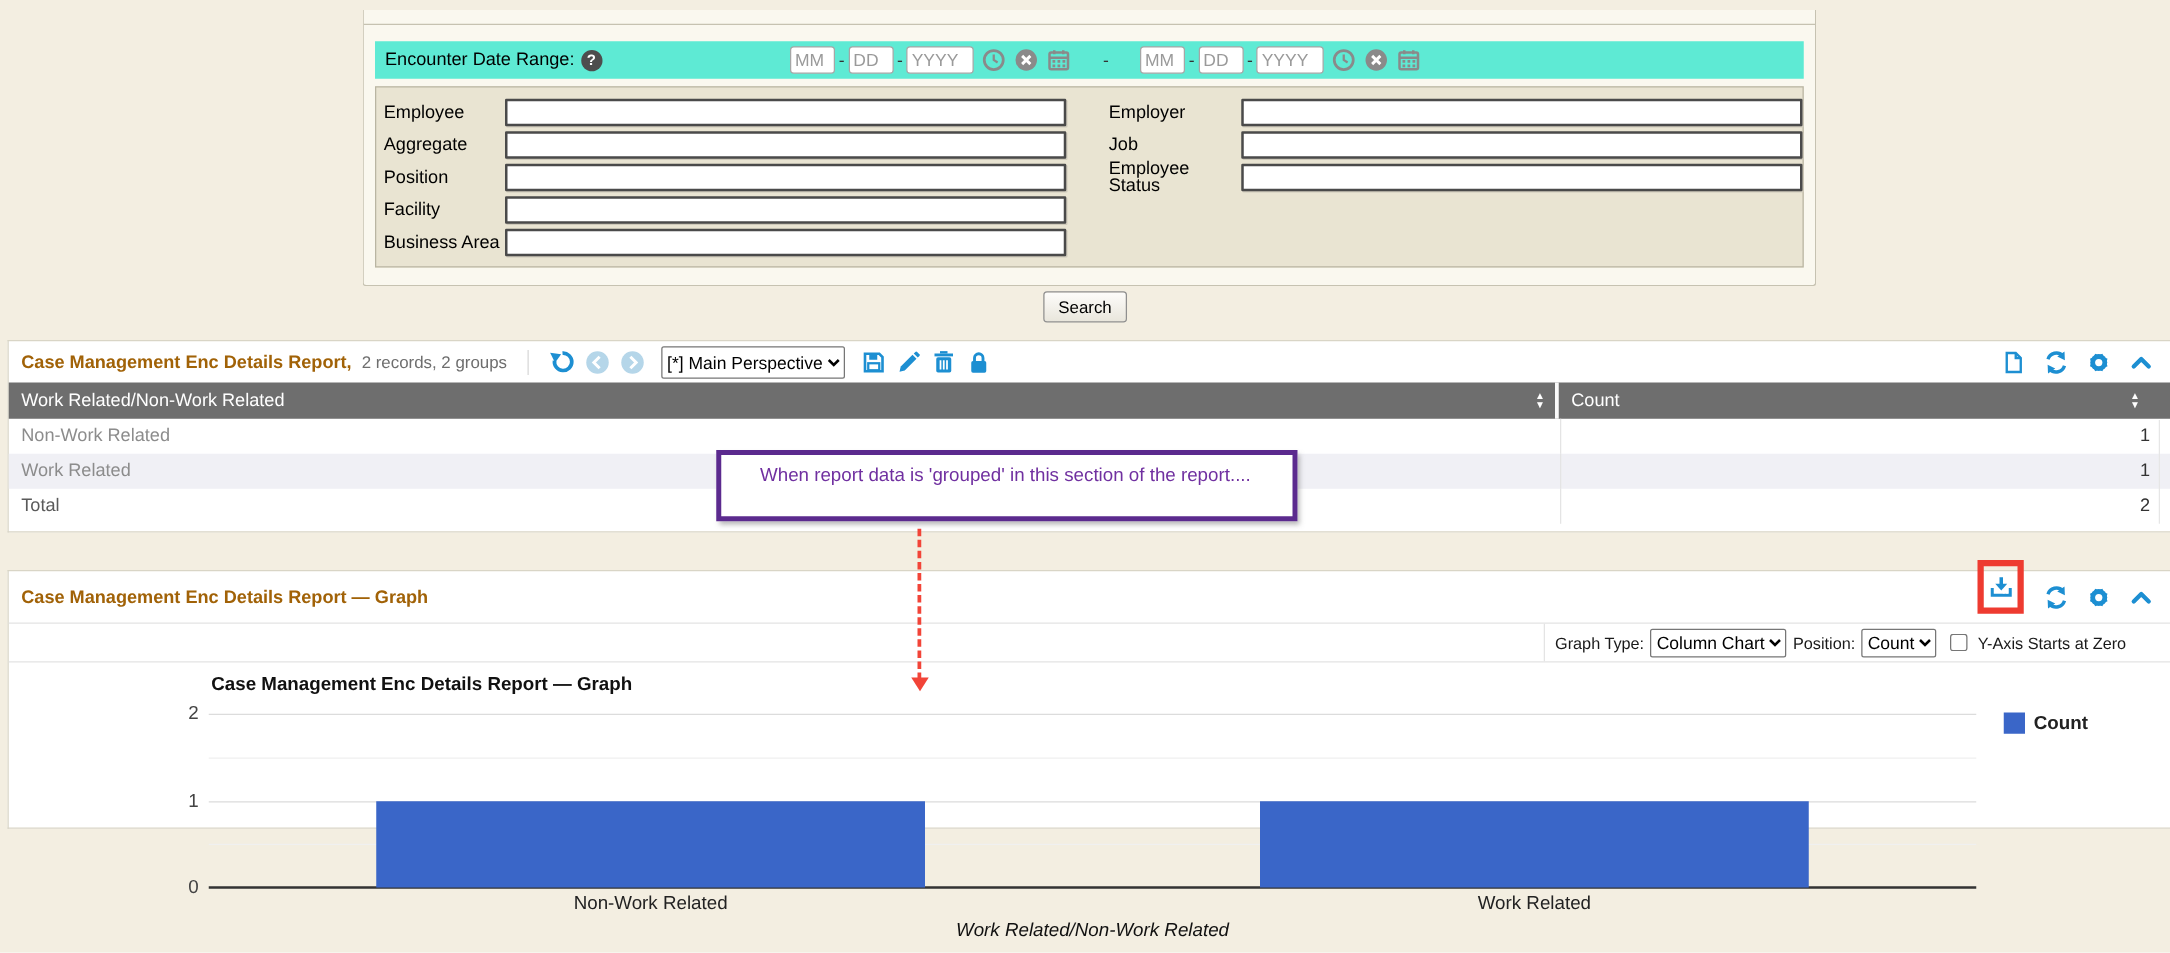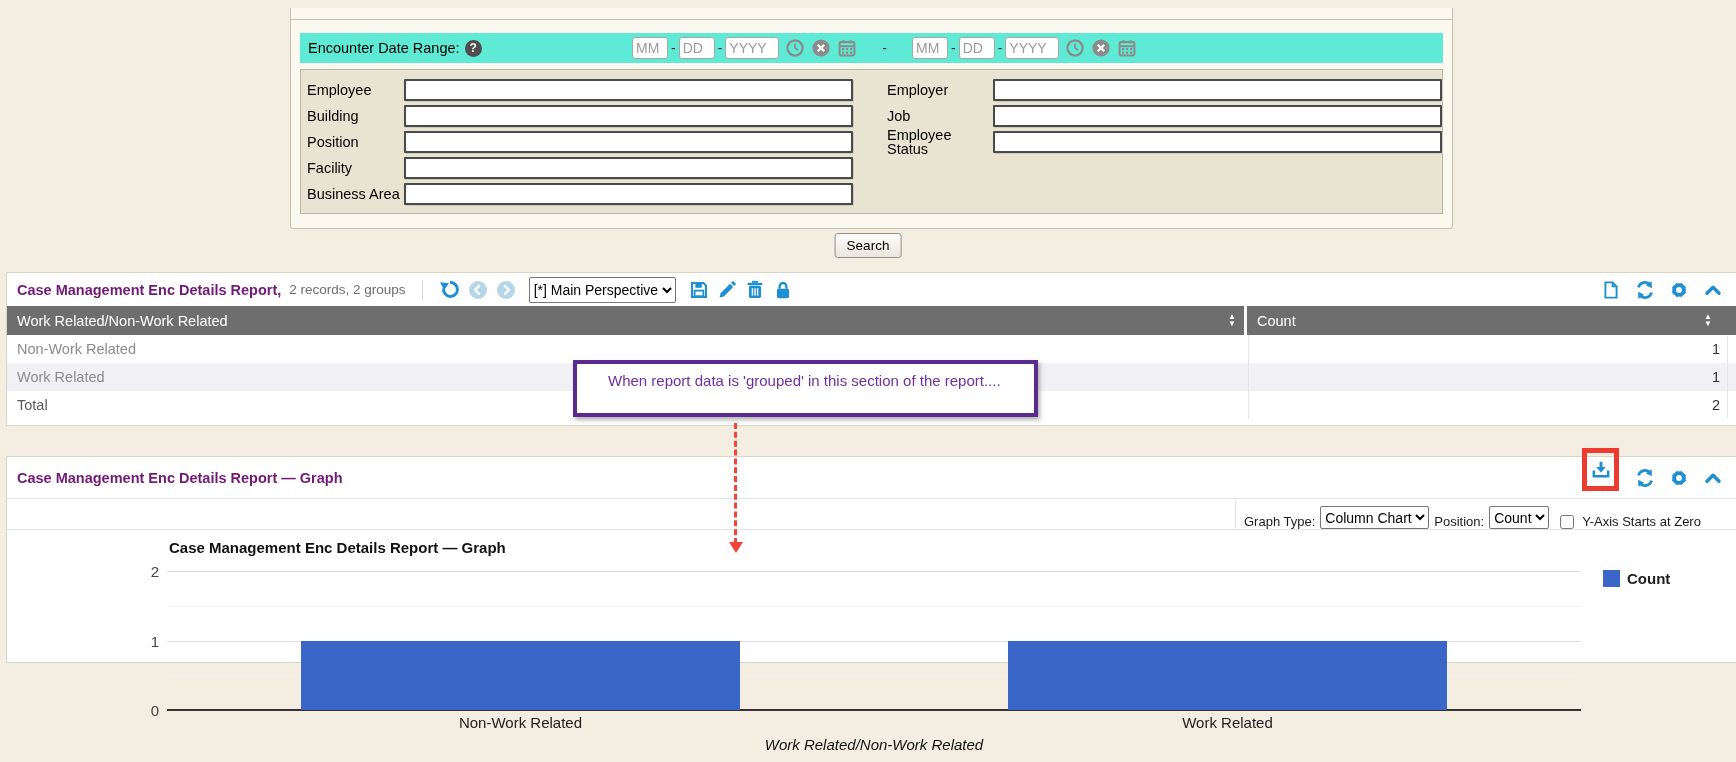--- a/index.html
+++ b/index.html
@@ -36,21 +36,21 @@
   .search-btn{position:absolute;left:50%;top:233px;transform:translateX(-50%);height:25px;padding:0 11px;
           font-size:13.5px;font-family:inherit;background:linear-gradient(#FDFCFA,#E9E6DC);
           border:1px solid #8F8F8F;border-radius:3px;color:#000;cursor:pointer;}
 
   
   .panel{position:absolute;left:6px;right:0;background:#fff;border:1px solid #D9D5C6;border-right:none;box-sizing:border-box;}
   #table-panel{top:272px;height:154px;}
   #graph-panel{top:456px;height:207px;}
 
   .toolbar{height:33px;display:flex;align-items:center;padding:0 10px;gap:6px;}
-  .tb-title{font-weight:bold;color:#701a75;font-size:14.5px;white-space:nowrap;}
+  .tb-title{font-weight:bold;color:#a16207;font-size:14.5px;white-space:nowrap;}
   .tb-sub{color:#6E6E6E;font-size:13.5px;margin-left:2px;white-space:nowrap;}
   .tb-div{width:1px;height:20px;background:#D8D8D8;margin:0 10px;}
   .tbtn{width:22px;height:22px;color:#1D8FD2;display:inline-flex;align-items:center;justify-content:center;cursor:pointer;flex:none;}
   .tbtn svg{width:20px;height:20px;}
   .tbtn.big svg{width:23px;height:23px;}
   .tbtn.dis{color:#B5D6E9;cursor:default;}
   .persp{height:26px;font-size:14px;font-family:inherit;border:1px solid #767676;border-radius:2px;background:#fff;margin:0 6px;}
   .tb-spacer{flex:1;}
   .icon-group{display:flex;align-items:center;gap:12px;padding-right:2px;}
 
@@ -77,21 +77,21 @@
   #arrow{position:absolute;left:734px;top:423px;width:0;height:121px;border-left:3px dashed #F24438;z-index:6;}
   #arrowhead{position:absolute;left:729px;top:542px;width:0;height:0;border-left:7px solid transparent;
         border-right:7px solid transparent;border-top:11px solid #F24438;z-index:6;}
 
   
   .gp-head{height:41px;border-bottom:1px solid #E4E4E4;display:flex;align-items:center;padding:0 10px;}
   .red-box{position:relative;top:-8px;display:inline-flex;align-items:center;justify-content:center;
         border:5px solid #EE3B30;width:37px;height:43px;box-sizing:border-box;margin-right:3px;}
   .gp-controls{height:30px;border-bottom:1px solid #E4E4E4;display:flex;align-items:stretch;}
   .gc-left{width:1229px;border-right:1px solid #E4E4E4;box-sizing:border-box;}
-  .gc-right{flex:1;display:flex;align-items:flex-end;gap:5px;padding:0 8px;font-size:13px;color:#1a1a1a;}
+  .gc-right{flex:1;display:flex;align-items:center;gap:5px;padding:0 8px;font-size:13px;color:#1a1a1a;}
   .gsel{height:23px;font-size:14px;font-family:inherit;border:1px solid #767676;border-radius:2px;background:#fff;}
   .gc-right input[type=checkbox]{width:14px;height:14px;margin:0 3px 0 6px;}
   .gp-chart{position:relative;height:220px;}
   .chart-title{position:absolute;left:162px;top:9px;font-weight:bold;font-size:15px;color:#111;}
   .plot{position:absolute;left:160px;top:41px;width:1414px;height:139px;}
   .gridline{position:absolute;left:0;right:0;height:1px;}
   .gl-major{background:#DCDCDC;}
   .gl-minor{background:#F0F0F0;}
   .axisline{position:absolute;left:0;right:0;bottom:-1px;height:2px;background:#333;}
   .ytick{position:absolute;left:-36px;width:28px;text-align:right;font-size:15px;color:#444;transform:translateY(-50%);}
@@ -190,21 +190,21 @@
       </span>
     </div>
 
     <div class="fields">
       <div class="fcol fcol-l" id="fields-left">
           <div class="frow">
             <span class="flabel">Employee</span>
             <input class="finput" style="">
           </div>
           <div class="frow">
-            <span class="flabel">Building</span>
+            <span class="flabel">Aggregate</span>
             <input class="finput" style="">
           </div>
           <div class="frow">
             <span class="flabel">Position</span>
             <input class="finput" style="">
           </div>
           <div class="frow">
             <span class="flabel">Facility</span>
             <input class="finput" style="">
           </div>

